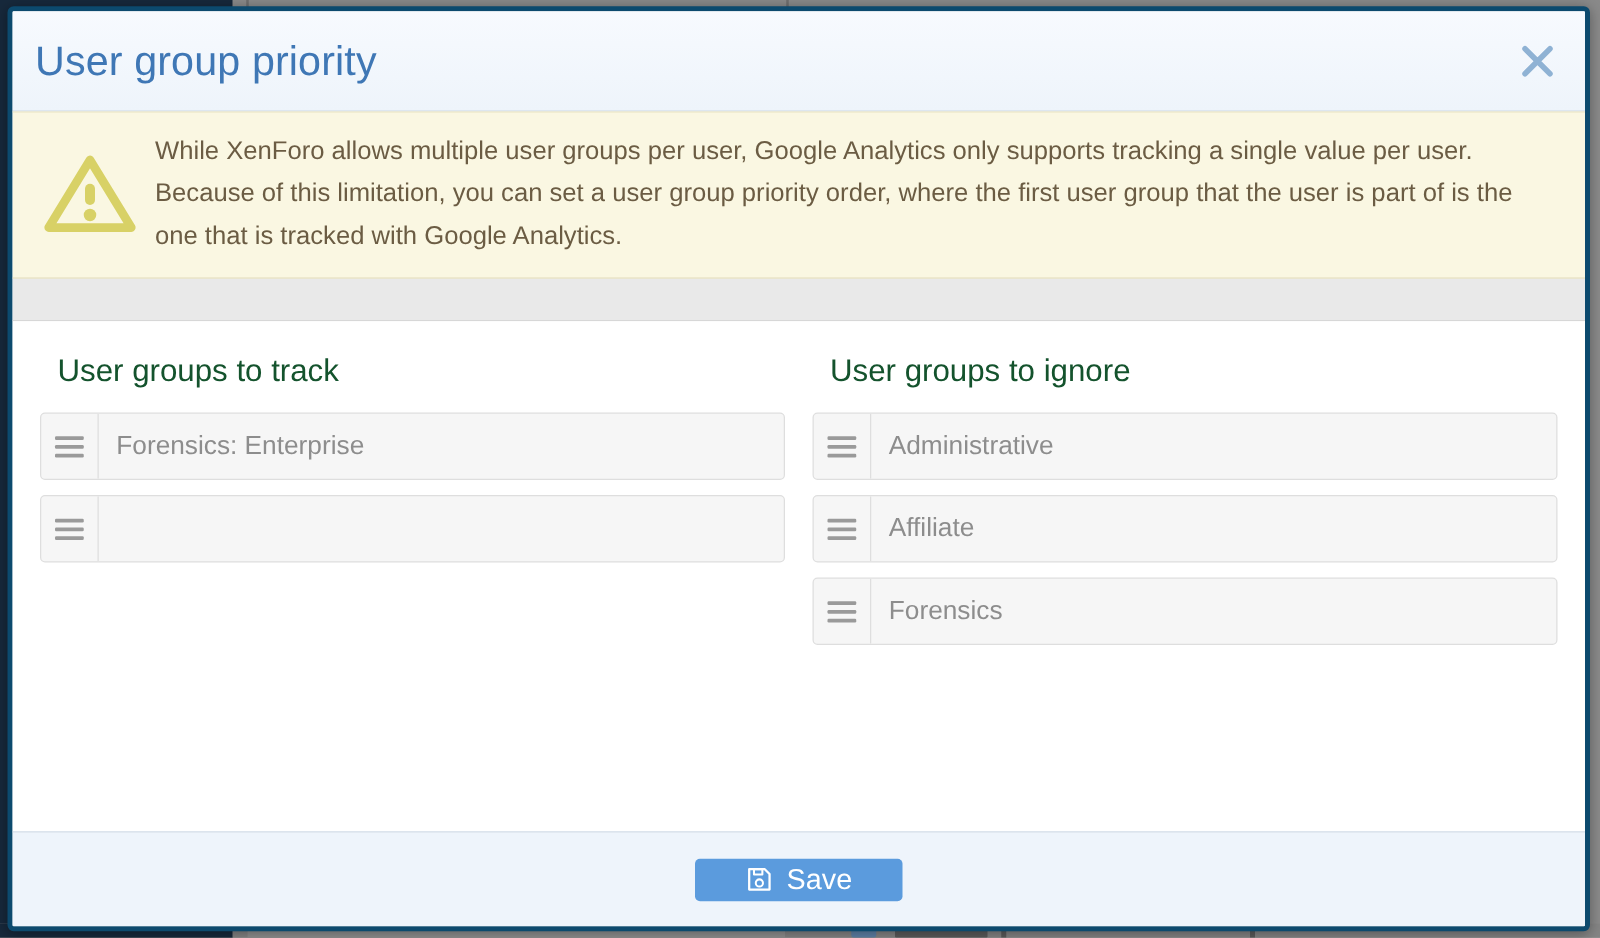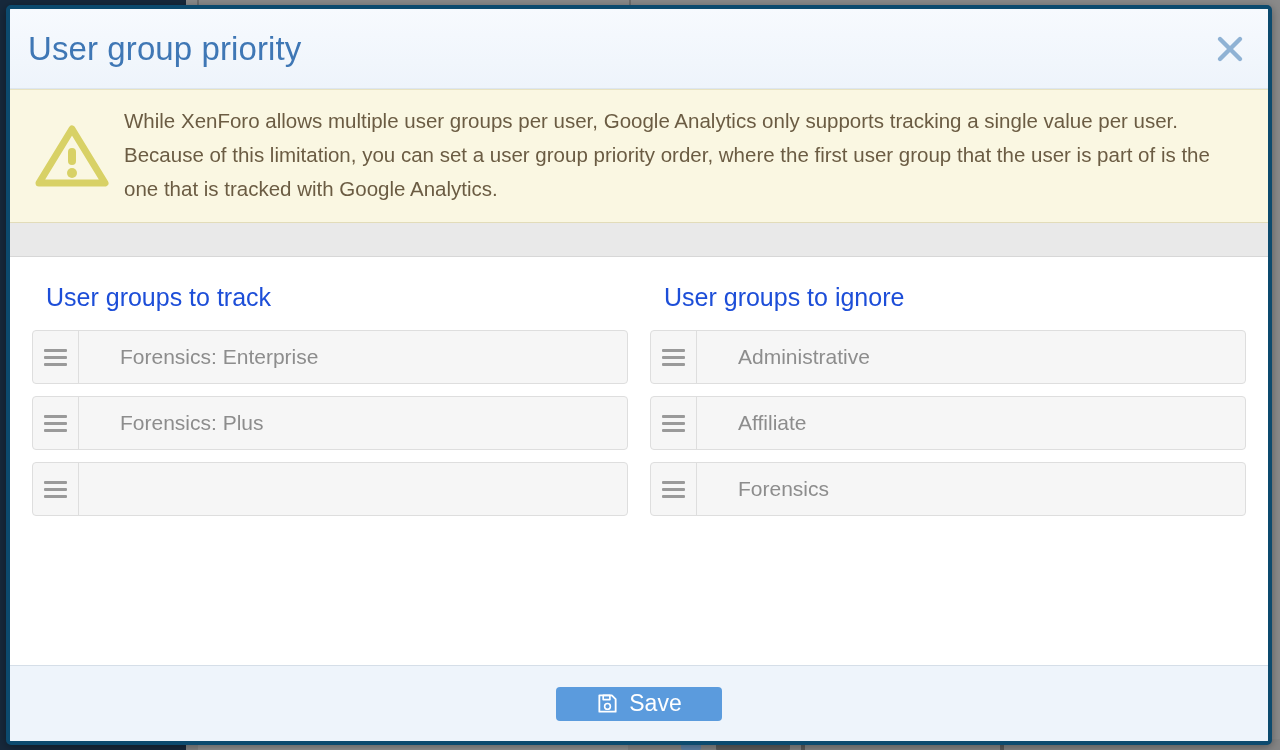--- a/index.html
+++ b/index.html
@@ -107,35 +107,34 @@
     flex: 1 1 auto;
     background: #ffffff;
     padding: 26px 22px 10px 22px;
     display: flex;
     gap: 22px;
     overflow: hidden;
   }
   .column { flex: 1 1 0; min-width: 0; }
   .column-title {
     font-size: 25px;
-    color: #1d4ed8;
+    color: #14532d;
     font-weight: normal;
     margin: 0 0 18px 14px;
   }
   .group-list { list-style: none; }
   .group-row {
     display: flex; align-items: stretch;
     height: 54px;
     margin-bottom: 12px;
     background: #f6f6f6;
     border: 1px solid #dedede;
     border-radius: 4px;
     cursor: grab;
     overflow: hidden;
-    gap: 27px;
   }
   .drag-handle {
     flex: 0 0 46px;
     display: flex; align-items: center; justify-content: center;
     border-right: 1px solid #dedede;
     cursor: grab;
   }
   .drag-handle span {
     display: block; width: 23px; height: 3px;
     background: #9a9a9a; border-radius: 1px;
@@ -215,26 +214,20 @@
       <ul class="group-list">
 
         <li class="group-row">
           <div class="drag-handle">
               <span></span>
             </div>
           <div class="group-label">Forensics: Enterprise</div>
         </li>
 
 
-        <li class="group-row">
-          <div class="drag-handle">
-              <span></span>
-            </div>
-          <div class="group-label">Forensics: Plus</div>
-        </li>
 
         <li class="group-row">
           <div class="drag-handle">
               <span></span>
             </div>
         </li>
 
       </ul>
     </div>
 

